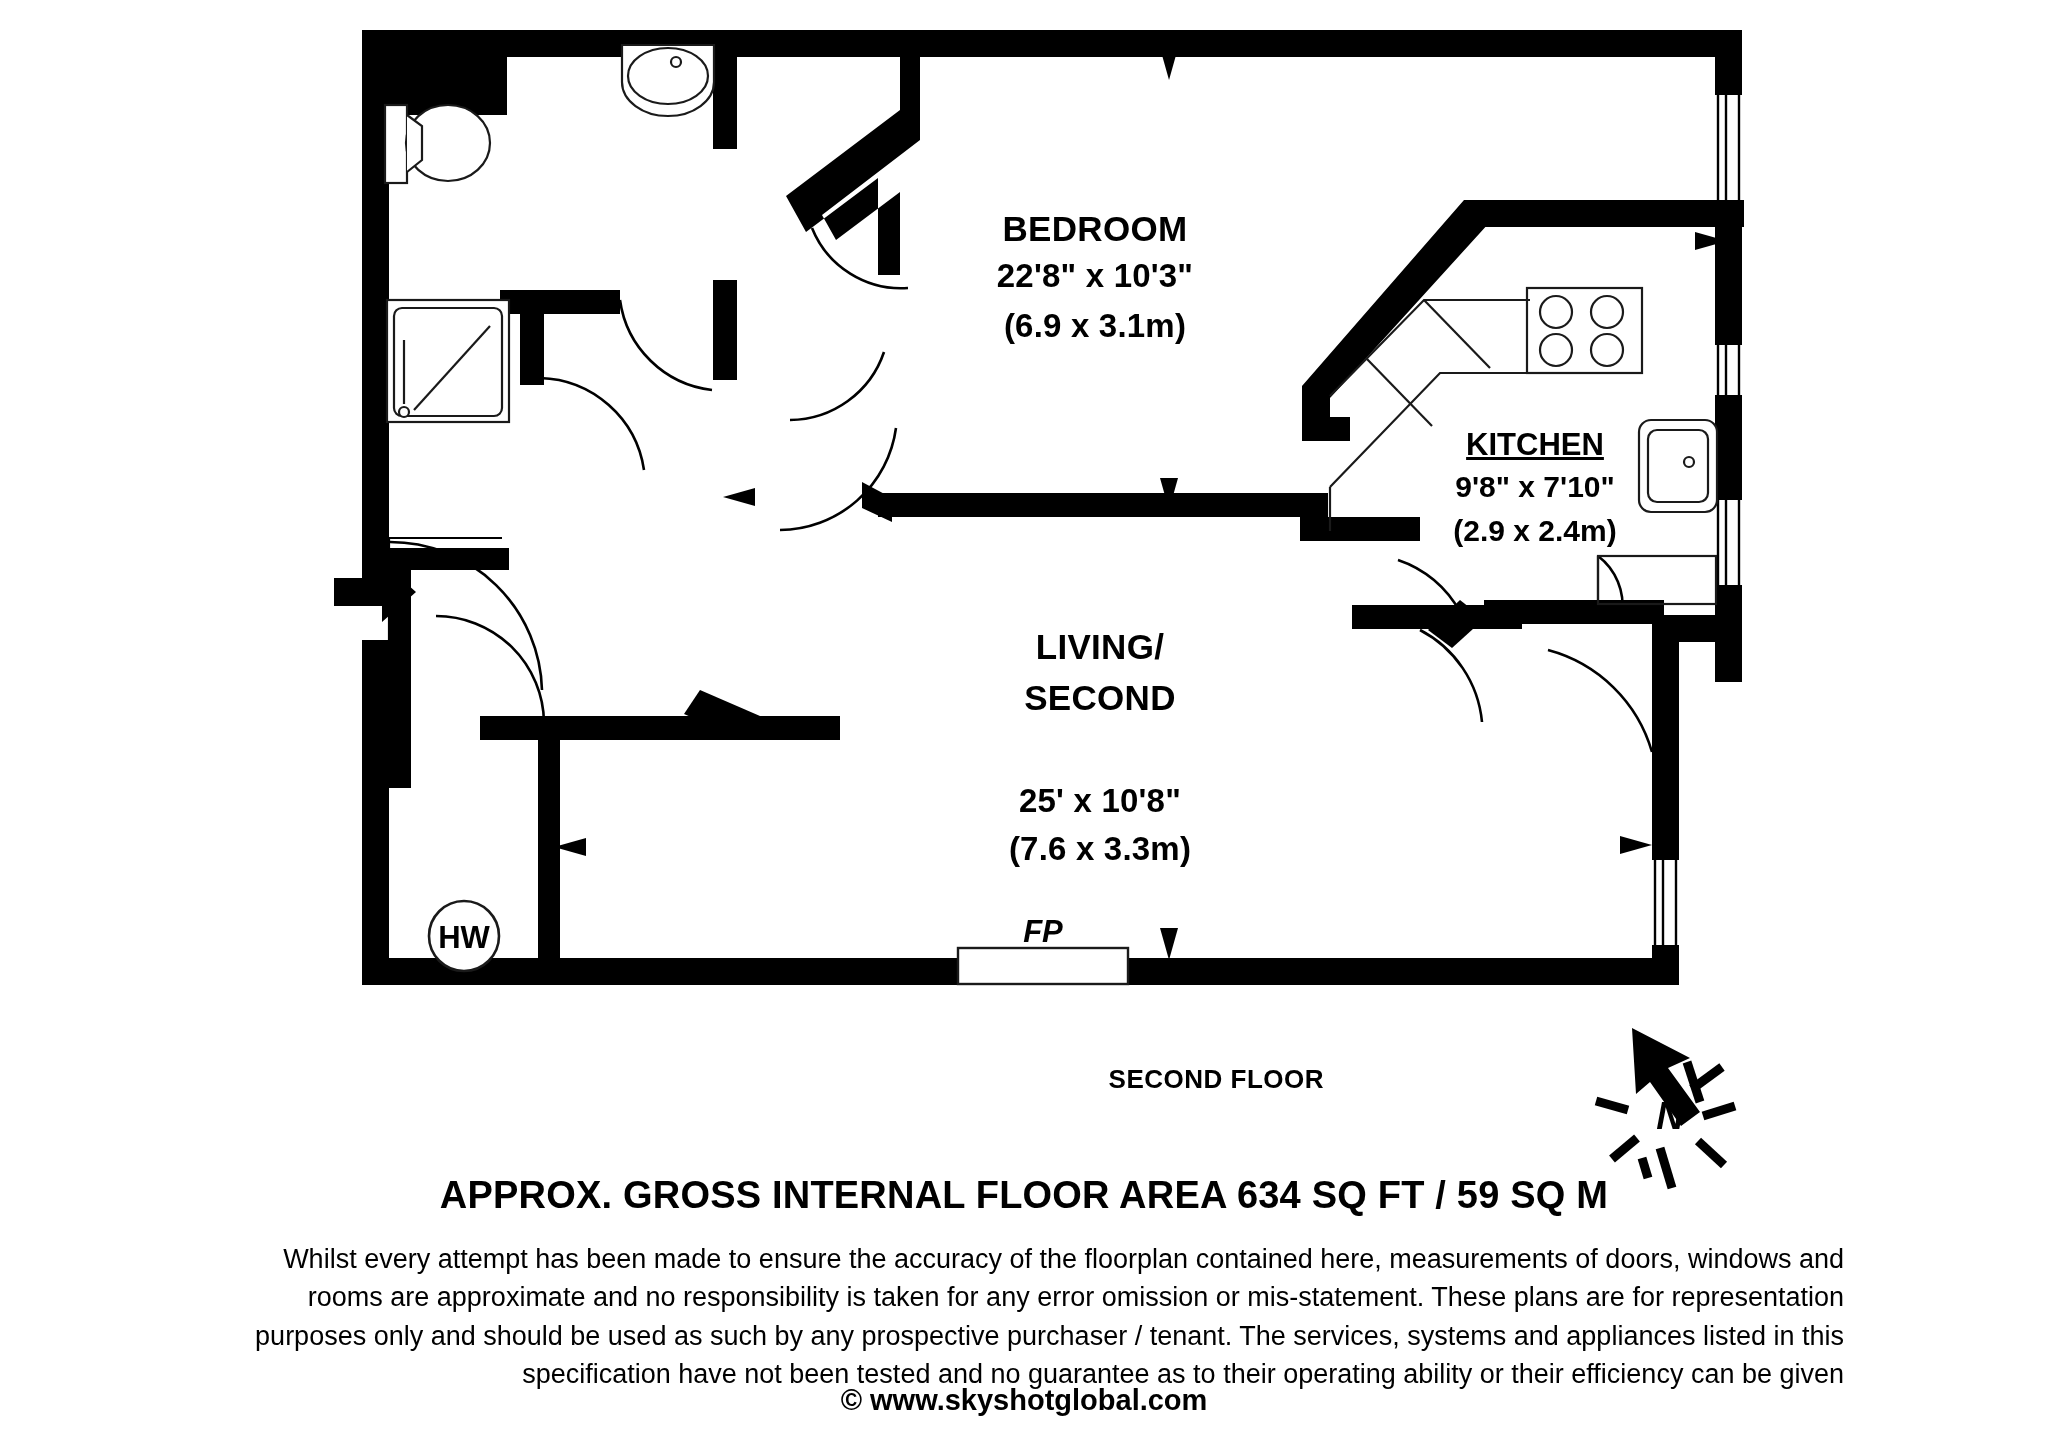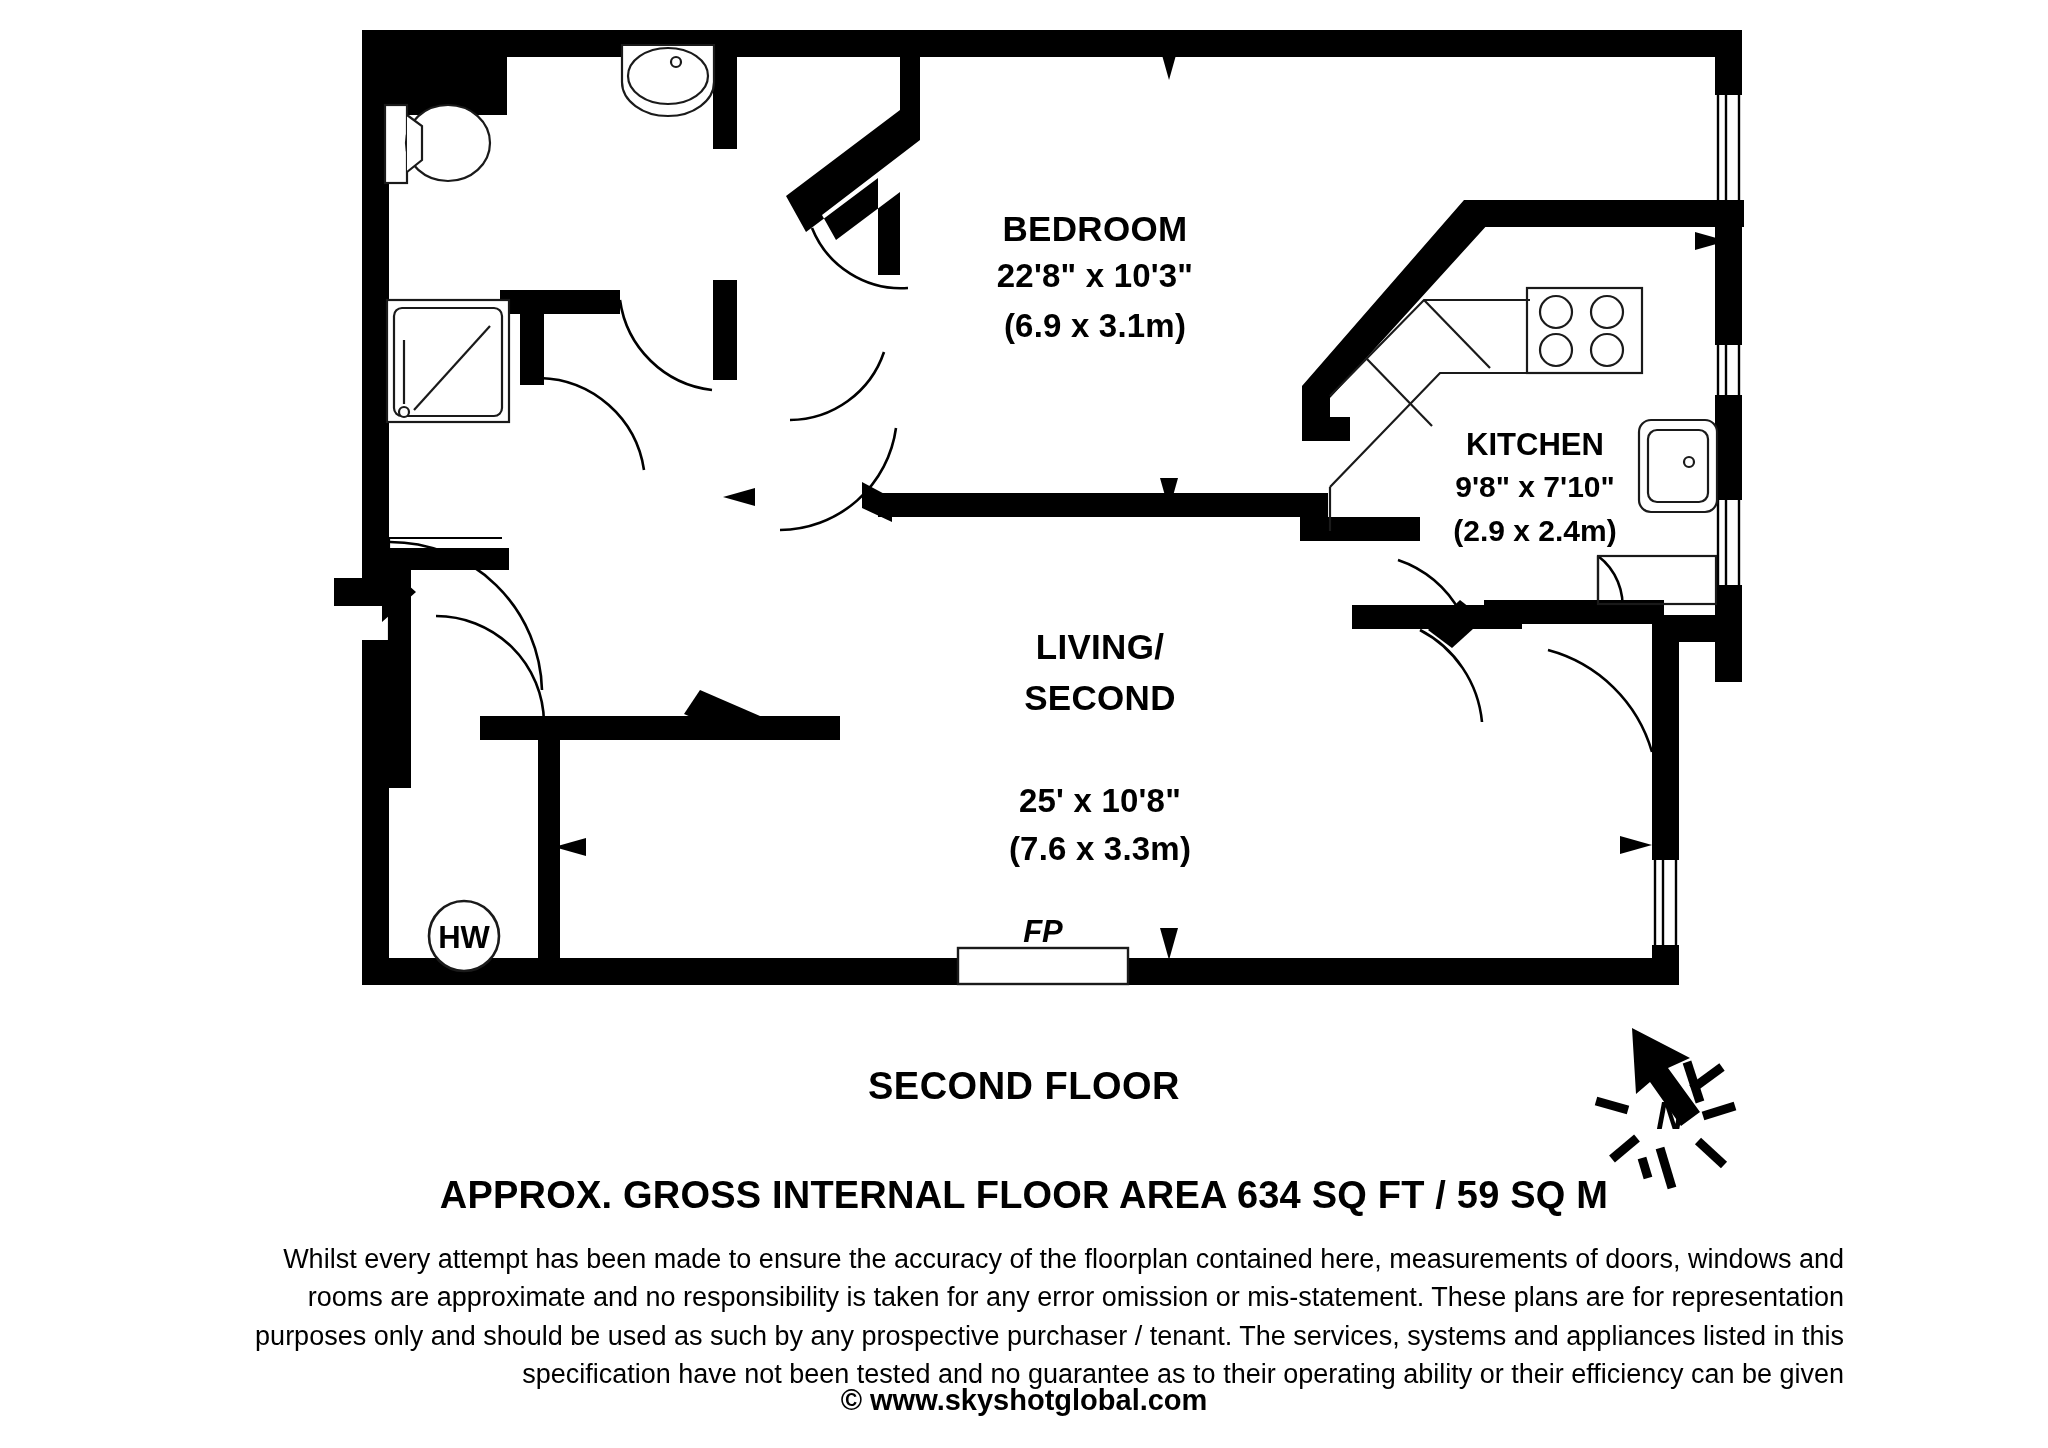--- a/index.html
+++ b/index.html
@@ -49,23 +49,24 @@
   .tag-label {
     font-size: 31px;
     font-weight: bold;
     font-style: italic;
   }
   .hw-label {
     font-size: 31px;
     font-weight: bold;
   }
   .floor-title {
-    font-size: 38px;
+    font-size: 26px;
     font-weight: bold;
     letter-spacing: 0.5px;
+    text-align: right;
   }
   .area-title {
     font-size: 38px;
     font-weight: bold;
     letter-spacing: 0.2px;
   }
   .disclaimer {
     position: absolute;
     font-family: "Liberation Sans", sans-serif;
     font-weight: normal;
@@ -298,21 +299,21 @@
         <line x1="1642" y1="1158" x2="1648" y2="1178"></line>
       </g>
     </g>
 
   </svg>
 
   <div class="txt room-name" style="left:935px; top:207px; width:320px;">BEDROOM</div>
   <div class="txt room-dims" style="left:935px; top:255px; width:320px;">22'8" x 10'3"</div>
   <div class="txt room-dims" style="left:935px; top:305px; width:320px;">(6.9 x 3.1m)</div>
 
-  <div class="txt kitchen-name" style="left:1405px; top:425px; width:260px;">KITCHEN</div>
+  <div class="txt kitchen-name" style="left:1405px; top:425px; width:260px;text-decoration:underline;">KITCHEN</div>
   <div class="txt kitchen-dims" style="left:1405px; top:468px; width:260px;">9'8" x 7'10"</div>
   <div class="txt kitchen-dims" style="left:1405px; top:512px; width:260px;">(2.9 x 2.4m)</div>
 
   <div class="txt room-name" style="left:960px; top:625px; width:280px;">LIVING/</div>
   <div class="txt room-name" style="left:960px; top:676px; width:280px;">SECOND</div>
   <div class="txt room-dims" style="left:960px; top:780px; width:280px;">25' x 10'8"</div>
   <div class="txt room-dims" style="left:960px; top:828px; width:280px;">(7.6 x 3.3m)</div>
 
   <div class="txt hw-label" style="left:414px; top:918px; width:100px;">HW</div>
 

